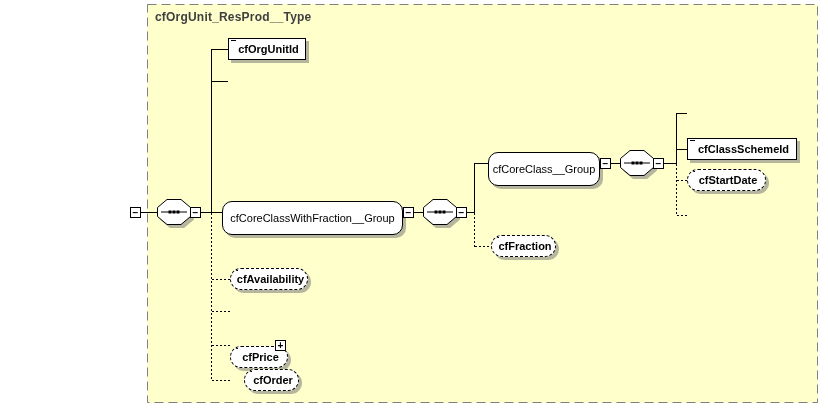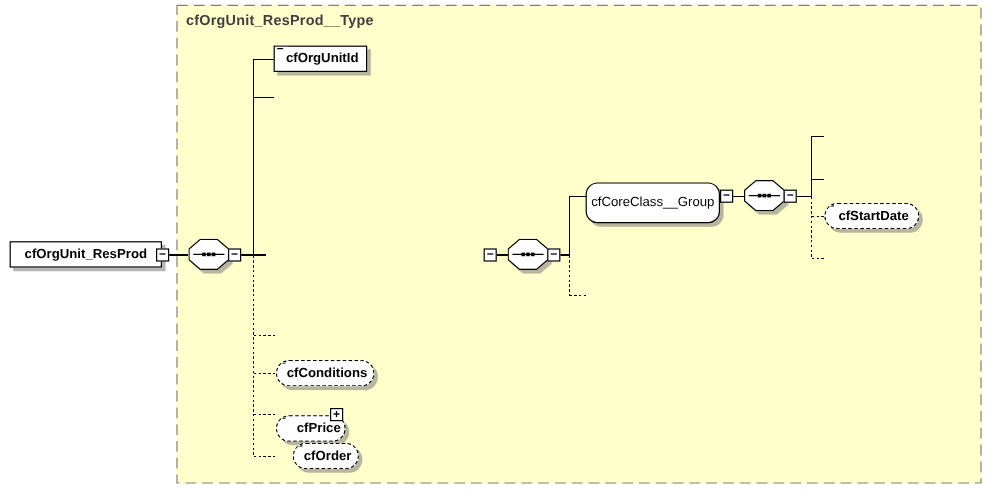--- a/index.html
+++ b/index.html
@@ -65,23 +65,20 @@
       <path d="M474.5,213 V246.5"></path>
       <path d="M474.5,246.5 H491"></path>
       <path d="M676.5,164 V215.5"></path>
       <path d="M676.5,180.5 H687"></path>
       <path d="M676.5,215.5 H687"></path>
     </g>
   </svg>
 
   <div class="panel-title">cfOrgUnit_ResProd__Type</div>
 
-  <div class="node root" style="left:8px;top:201px;width:127px">
-    <span>cfOrgUnit_ResProd</span>
-  </div>
   <div class="pm" style="left:130px;top:207px">−</div>
 
   <div class="oct" style="left:157px;top:199px">
     <svg width="34" height="26">
       <polygon points="10,0.5 24,0.5 33.5,8.5 33.5,17.5 24,25.5 10,25.5 0.5,17.5 0.5,8.5" fill="#fff" stroke="#000"></polygon>
       <line x1="4" y1="13" x2="30" y2="13" stroke="#000"></line>
       <rect x="11.5" y="11.5" width="3" height="3" fill="#000"></rect>
       <rect x="15.5" y="11.5" width="3" height="3" fill="#000"></rect>
       <rect x="19.5" y="11.5" width="3" height="3" fill="#000"></rect>
     </svg>
@@ -90,20 +87,23 @@
 
   <div class="node" style="left:228px;top:38px;width:78px">
     <span class="doc-icon"><svg width="9" height="9">
           <rect width="9" height="9" fill="#fff"></rect>
           <path d="M1,1.5 H8 M1,3.5 H8 M1,5.5 H6" stroke="#000" fill="none"></path>
         </svg></span>
     <span>cfOrgUnitId</span>
   </div>
 
 
+  <div class="node grp" style="left:222px;top:201px;width:181px">
+    <span>cfCoreClassWithFraction__Group</span>
+  </div>
   <div class="pm" style="left:403px;top:207px">−</div>
 
   <div class="oct" style="left:423px;top:199px">
     <svg width="34" height="26">
       <polygon points="10,0.5 24,0.5 33.5,8.5 33.5,17.5 24,25.5 10,25.5 0.5,17.5 0.5,8.5" fill="#fff" stroke="#000"></polygon>
       <line x1="4" y1="13" x2="30" y2="13" stroke="#000"></line>
       <rect x="11.5" y="11.5" width="3" height="3" fill="#000"></rect>
       <rect x="15.5" y="11.5" width="3" height="3" fill="#000"></rect>
       <rect x="19.5" y="11.5" width="3" height="3" fill="#000"></rect>
     </svg>
@@ -120,41 +120,55 @@
       <polygon points="10,0.5 24,0.5 33.5,8.5 33.5,17.5 24,25.5 10,25.5 0.5,17.5 0.5,8.5" fill="#fff" stroke="#000"></polygon>
       <line x1="4" y1="13" x2="30" y2="13" stroke="#000"></line>
       <rect x="11.5" y="11.5" width="3" height="3" fill="#000"></rect>
       <rect x="15.5" y="11.5" width="3" height="3" fill="#000"></rect>
       <rect x="19.5" y="11.5" width="3" height="3" fill="#000"></rect>
     </svg>
   </div>
   <div class="pm" style="left:653px;top:158px">−</div>
 
 
+  <div class="node" style="left:687px;top:138px;width:110px">
+    <span class="doc-icon"><svg width="9" height="9">
+          <rect width="9" height="9" fill="#fff"></rect>
+          <path d="M1,1.5 H8 M1,3.5 H8 M1,5.5 H6" stroke="#000" fill="none"></path>
+        </svg></span>
+    <span>cfClassSchemeId</span>
+  </div>
 
   <div class="node opt" style="left:687px;top:169px;width:79px">
     <span class="doc-icon"><svg width="9" height="9">
           <rect width="9" height="9" fill="#fff"></rect>
           <path d="M1,1.5 H8 M1,3.5 H8 M1,5.5 H6" stroke="#000" fill="none"></path>
         </svg></span>
     <span>cfStartDate</span>
   </div>
 
 
-
-
-  <div class="node opt" style="left:230px;top:300px;width:82px">
+  <div class="node opt" style="left:491px;top:235px;width:65px">
     <span class="doc-icon"><svg width="9" height="9">
           <rect width="9" height="9" fill="#fff"></rect>
           <path d="M1,1.5 H8 M1,3.5 H8 M1,5.5 H6" stroke="#000" fill="none"></path>
         </svg></span>
-    <span>cfConditions</span>
+    <span>cfFraction</span>
   </div>
 
-  <div class="node opt" style="left:230px;top:346px;width:58px;justify-content:flex-end">
+  <div class="node opt" style="left:230px;top:268px;width:78px">
+    <span class="doc-icon"><svg width="9" height="9">
+          <rect width="9" height="9" fill="#fff"></rect>
+          <path d="M1,1.5 H8 M1,3.5 H8 M1,5.5 H6" stroke="#000" fill="none"></path>
+        </svg></span>
+    <span>cfAvailability</span>
+  </div>
+
+
+  <div class="node opt" style="left:230px;top:346px;width:58px;justify-content:center">
     <span class="doc-icon"><svg width="9" height="9">
           <rect width="9" height="9" fill="#fff"></rect>
           <path d="M1,1.5 H8 M1,3.5 H8 M1,5.5 H6" stroke="#000" fill="none"></path>
         </svg></span>
     <span>cfPrice</span>
   </div>
   <div class="pm" style="left:275px;top:340px">+</div>
 
   <div class="node opt" style="left:244px;top:369px;width:55px">
     <span class="doc-icon"><svg width="9" height="9">

